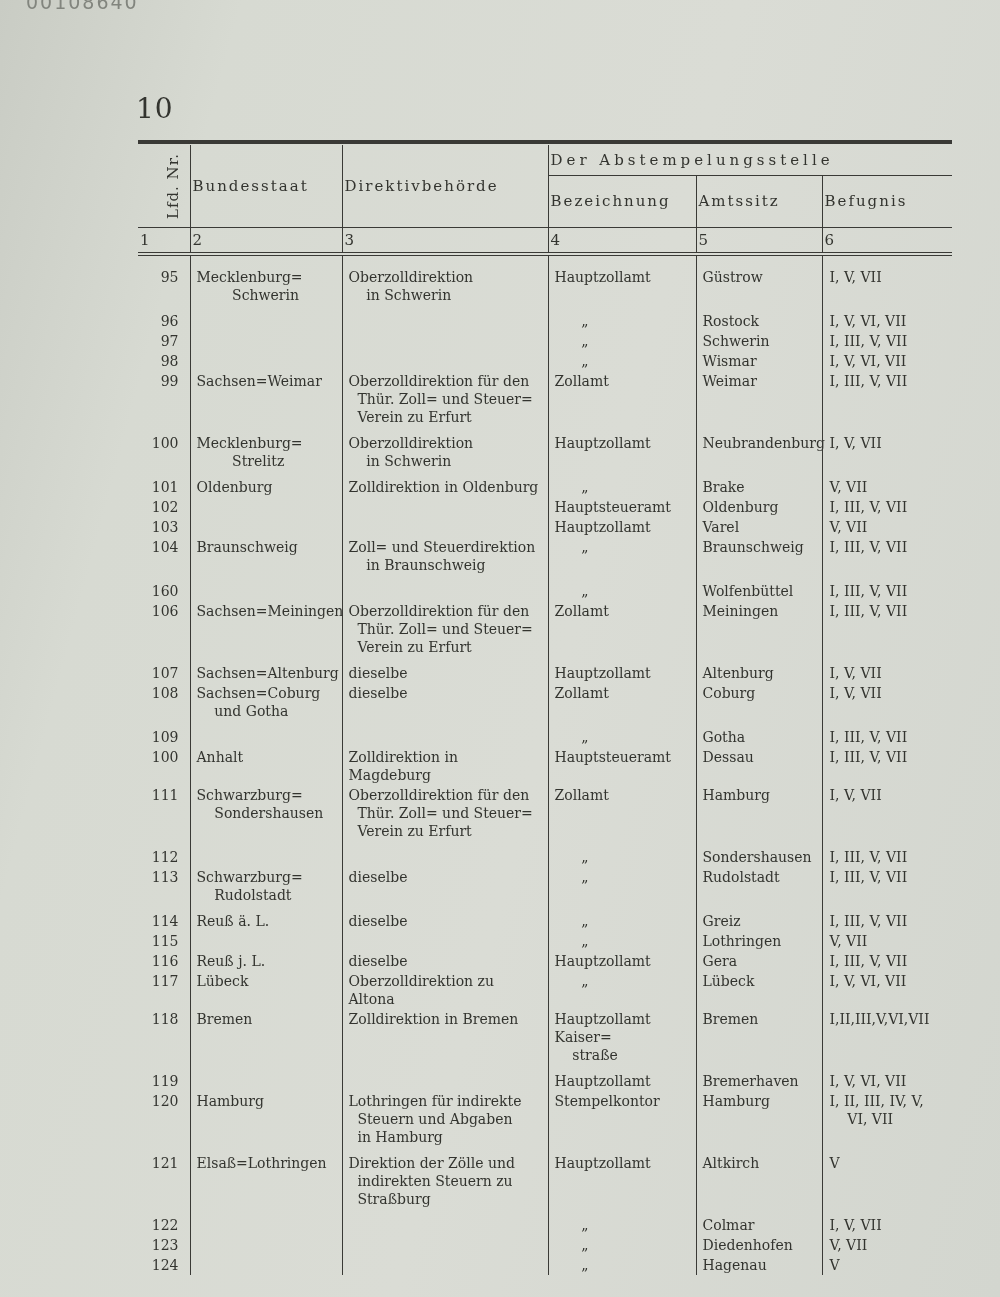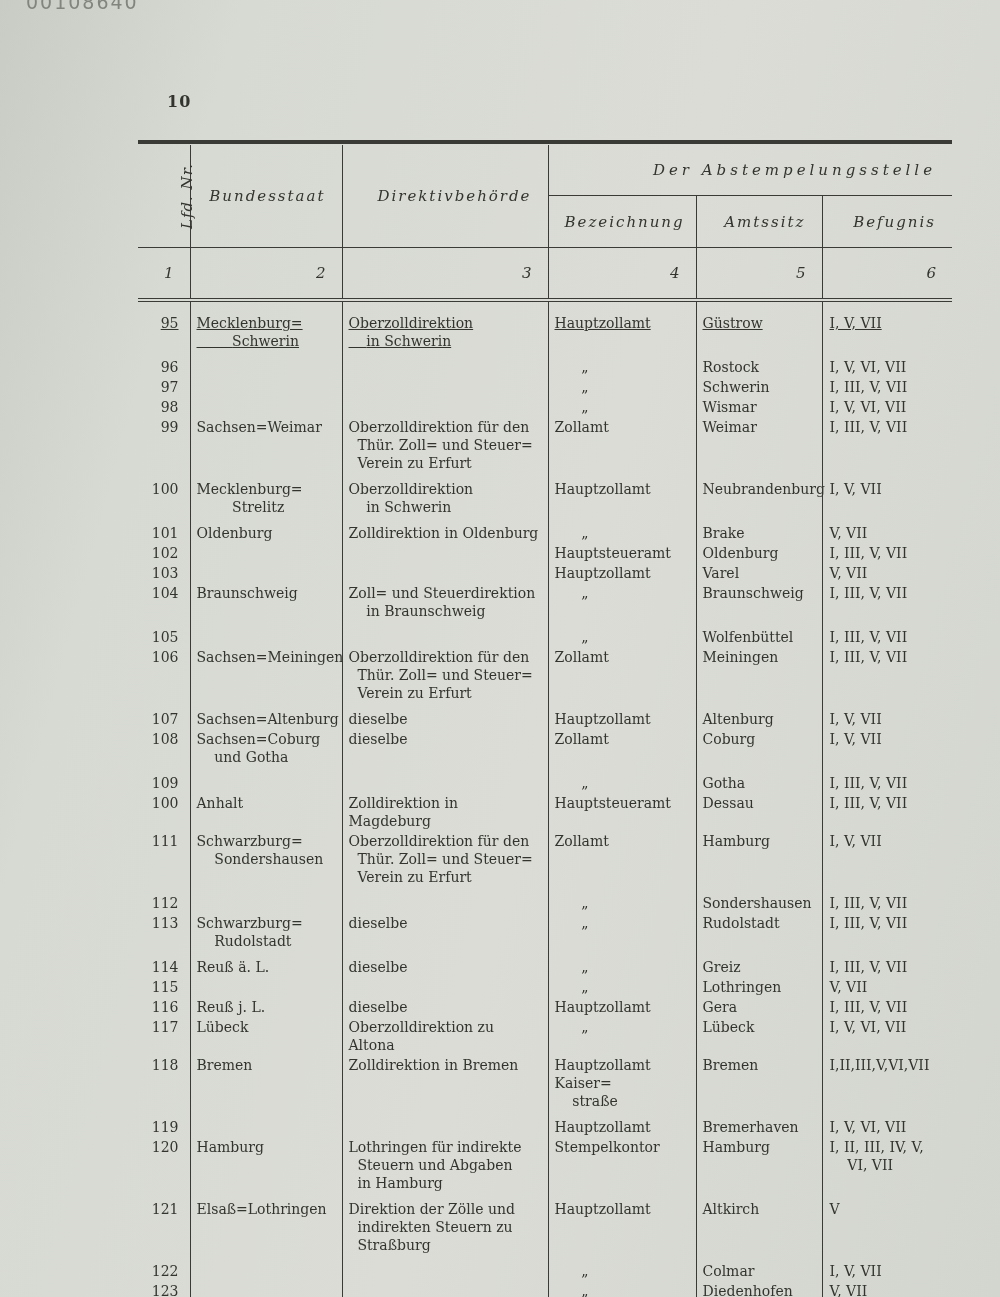--- a/index.html
+++ b/index.html
@@ -11,34 +11,34 @@
     color: #33342f;
     overflow: hidden;
   }
   .scan-artifact {
     position: absolute; top: -9px; left: 26px;
     font-size: 19px; color: #82857e; letter-spacing: 2px;
     font-family: "DejaVu Sans", sans-serif;
   }
   .page-number {
     position: absolute; top: 92px; left: 136px;
-    font-size: 16px; font-weight: bold; letter-spacing: 1px; margin-left: 31px;
+    font-size: 28px; font-weight: normal; letter-spacing: 1px;
   }
   .table-wrap { position: absolute; left: 138px; top: 140px; width: 814px; }
   .top-rule {
     width: 100%; height: 3px;
     border-top: 1px solid #3a3a36;
     border-bottom: 3px solid #3a3a36;
     margin-bottom: 1px;
   }
   table { width: 100%; border-collapse: collapse; table-layout: fixed; }
   th, td { font-weight: normal; }
   thead th {
-    font-size: 15px; text-align: right; vertical-align: middle;
-    letter-spacing: 2px; padding: 16px; font-style: italic;
+    font-size: 15px; text-align: left; vertical-align: middle;
+    letter-spacing: 2px; padding: 2px;
   }
   th.group {
     letter-spacing: 4px; height: 30px;
     border-bottom: 1px solid #3a3a36; vertical-align: middle;
   }
   tr.head-sub th { height: 52px; }
   .bl { border-left: 1px solid #3a3a36; }
   tr.numbers th {
     height: 27px; font-size: 15px; letter-spacing: 0;
     border-top: 1px solid #3a3a36;
@@ -48,21 +48,21 @@
     display: inline-block;
     transform: rotate(-90deg);
     white-space: nowrap;
     font-size: 15px; letter-spacing: 1px;
   }
   tbody td {
     font-size: 14px; line-height: 18px;
     vertical-align: top; white-space: pre-wrap;
     padding: 1px 4px 1px 6px;
   }
-  tbody tr:first-child td { padding-top: 12px; text-decoration: underline; }
+  tbody tr:first-child td { padding-top: 12px; }
   tbody tr.tall td { padding-bottom: 7px; }
   td.col-nr { text-align: right; padding-right: 11px; }
   td.col-bef { padding-left: 7px; margin-left: 24px; }
   tbody { border-bottom: none; }
 </style>
 </head>
 <body>
 
 <div class="page">
 
@@ -196,21 +196,21 @@
     <td class="col-nr">104</td>
     <td class="bl col-staat">Braunschweig</td>
     <td class="bl col-beh">Zoll= und Steuerdirektion
     in Braunschweig</td>
     <td class="bl col-bez">      „</td>
     <td class="bl col-sitz">Braunschweig</td>
     <td class="bl col-bef">I, III, V, VII</td>
   </tr>
 
   <tr class="body-row">
-    <td class="col-nr">105</td>
+    <td class="col-nr">160</td>
     <td class="bl col-staat"></td>
     <td class="bl col-beh"></td>
     <td class="bl col-bez">      „</td>
     <td class="bl col-sitz">Wolfenbüttel</td>
     <td class="bl col-bef">I, III, V, VII</td>
   </tr>
 
   <tr class="body-row tall">
     <td class="col-nr">106</td>
     <td class="bl col-staat">Sachsen=Meiningen</td>

